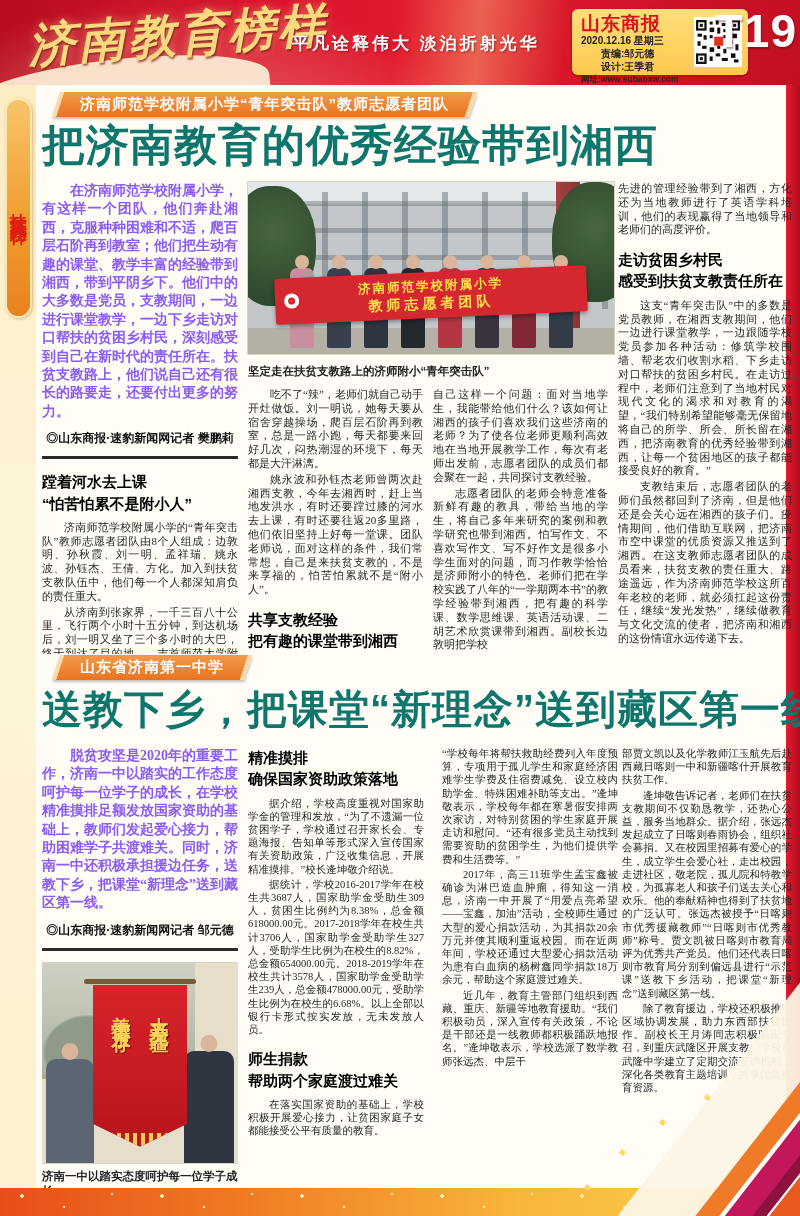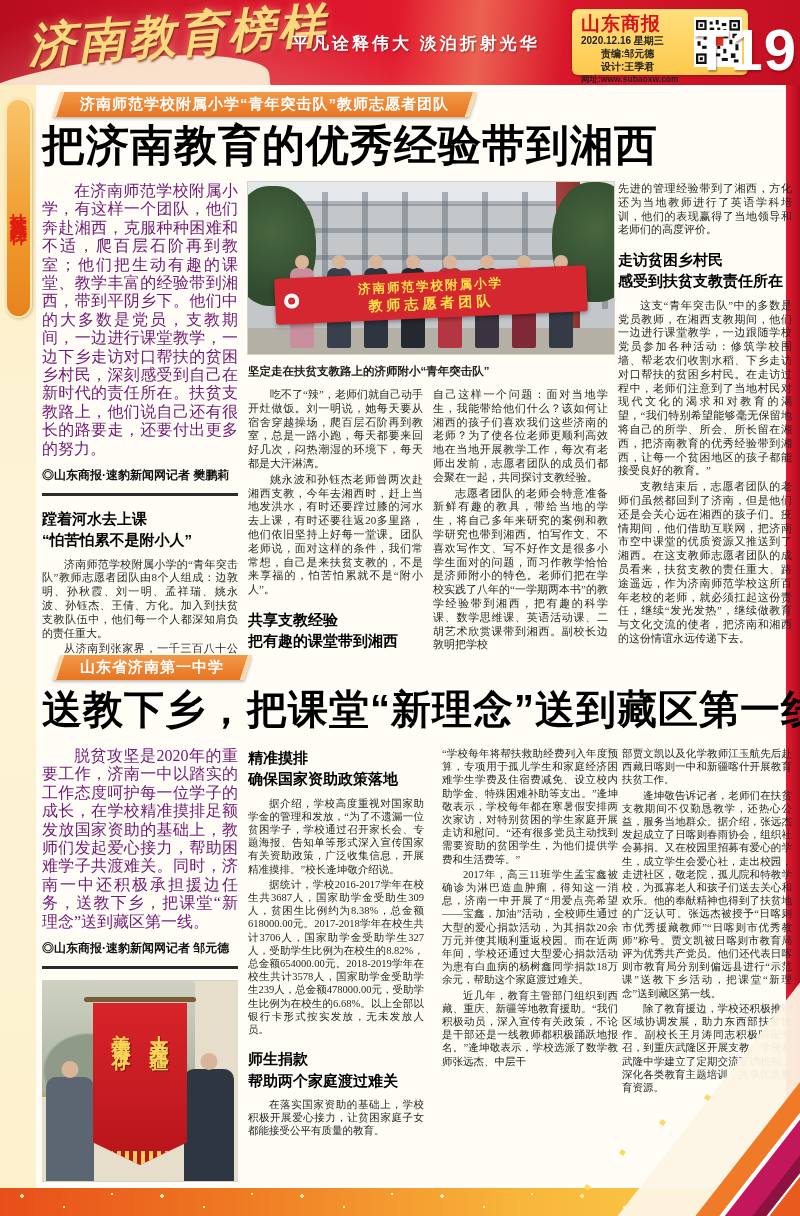--- a/index.html
+++ b/index.html
@@ -26,49 +26,49 @@
   .mh-box{ position:absolute; left:572px; top:9px; width:176px; height:66px;
        background:linear-gradient(180deg,#ffdf7d,#fdc94e); border-radius:6px;
        padding:4px 6px 4px 9px; display:flex; gap:6px; box-shadow:0 1px 3px rgba(80,0,0,.4); }
   .mh-box-left{ width:112px; }
   .mh-paper{ font-size:19px; font-weight:900; color:#d8121f; letter-spacing:1px; line-height:21px; }
   .mh-date{ font-size:10px; font-weight:bold; color:#222; line-height:13px; }
   .mh-credit{ font-size:10px; font-weight:bold; color:#222; line-height:13px;margin-left:20px; }
   .mh-row{ display:flex; gap:5px; }
   .mh-site{ font-size:8.5px; font-weight:bold; color:#222; line-height:13px; }
   .mh-qr{ width:50px; height:50px; background:#fff; align-self:center; padding:2px; }
-  .mh-pageno{ position:absolute; right:3px; top:4px; font-size:58px; font-weight:900;
-       color:#fff; letter-spacing:1px; text-shadow:1px 2px 2px rgba(90,0,0,.4);margin-top:12px; }
+  .mh-pageno{ position:absolute; right:3px; top:4px; font-size:46px; font-weight:900;
+       color:#fff; letter-spacing:1px; text-shadow:1px 2px 2px rgba(90,0,0,.4); }
 
   
   .left-strip{ position:absolute; left:0; top:85px; width:36px; height:1131px;
        background:linear-gradient(180deg,#fcedc2,#fdf4d8 40%,#fdf1cd); z-index:1; }
   .side-badge{ position:absolute; left:5px; top:98px; width:27px; height:220px; z-index:2;
        background:linear-gradient(180deg,#f9c469,#f09a2c 60%,#e8831f); border:2px solid #fbe7b4;
        border-radius:14px; display:flex; align-items:center; justify-content:center;
        writing-mode:vertical-rl; font-size:17px; font-weight:900; color:#e11d12;
        letter-spacing:3px; box-shadow:1px 1px 3px rgba(150,80,0,.35); }
   .right-bar{ position:absolute; left:786px; top:85px; width:14px; height:1131px; z-index:1;
        background:linear-gradient(90deg,#e41b30,#b00d1f); }
 
   
   .kick{ display:inline-block; transform:skewX(-18deg); margin-left:14px;
        background:linear-gradient(180deg,#f29a4a,#e9731f); border-left:4px solid #fbd9a8;
        border-right:4px solid #fbd9a8; padding:3px 20px; box-shadow:1px 2px 3px rgba(0,0,0,.25); }
   .kick>span{ display:inline-block; transform:skewX(18deg); color:#fff; font-weight:800;
        font-size:15px; letter-spacing:1px; }
-  .headline{ position:absolute; left:0; color:#000000; font-weight:900; letter-spacing:1px;
+  .headline{ position:absolute; left:0; color:#0f766e; font-weight:900; letter-spacing:1px;
        line-height:1.1; white-space:nowrap; }
-  .byline{ font-size:12px; font-weight:bold; color:#111; text-align:left; margin-top:9px; }
+  .byline{ font-size:12px; font-weight:bold; color:#111; text-align:center; margin-top:9px; }
   .rule{ border-top:3px solid #2b2b2b; margin-top:9px; }
   .sech{ font-size:15px; font-weight:800; color:#000; line-height:1.42; margin:12px 0 7px; }
   .bp{ font-family:"Liberation Serif", serif; font-size:11px; line-height:13.8px; color:#1f1f1f;
        text-indent:2em; text-align:justify; }
-  .intro{ font-family:"Liberation Serif", serif; font-size:16px; line-height:18.4px;
-       font-weight:400; color:#701a75; text-indent:2em; text-align:justify; }
+  .intro{ font-family:"Liberation Serif", serif; font-size:14px; line-height:18.4px;
+       font-weight:700; color:#8b5cf6; text-indent:2em; text-align:justify; }
   .cap{ font-size:11.5px; font-weight:bold; color:#222; margin-top:5px; }
   .col{ position:absolute; overflow:hidden; }
 
   
   .a1{ position:absolute; left:42px; top:92px; width:750px; height:560px; z-index:3; }
   .a1 .headline{ top:30px; font-size:43px; }
   .a1c1{ left:0; top:90px; width:196px; height:472px; }
   .a1c2{ left:206px; top:296px; width:175px; height:266px; }
   .a1c3{ left:391px; top:296px; width:175px; height:266px; }
   .a1c4{ left:576px; top:90px; width:174px; height:472px; }

